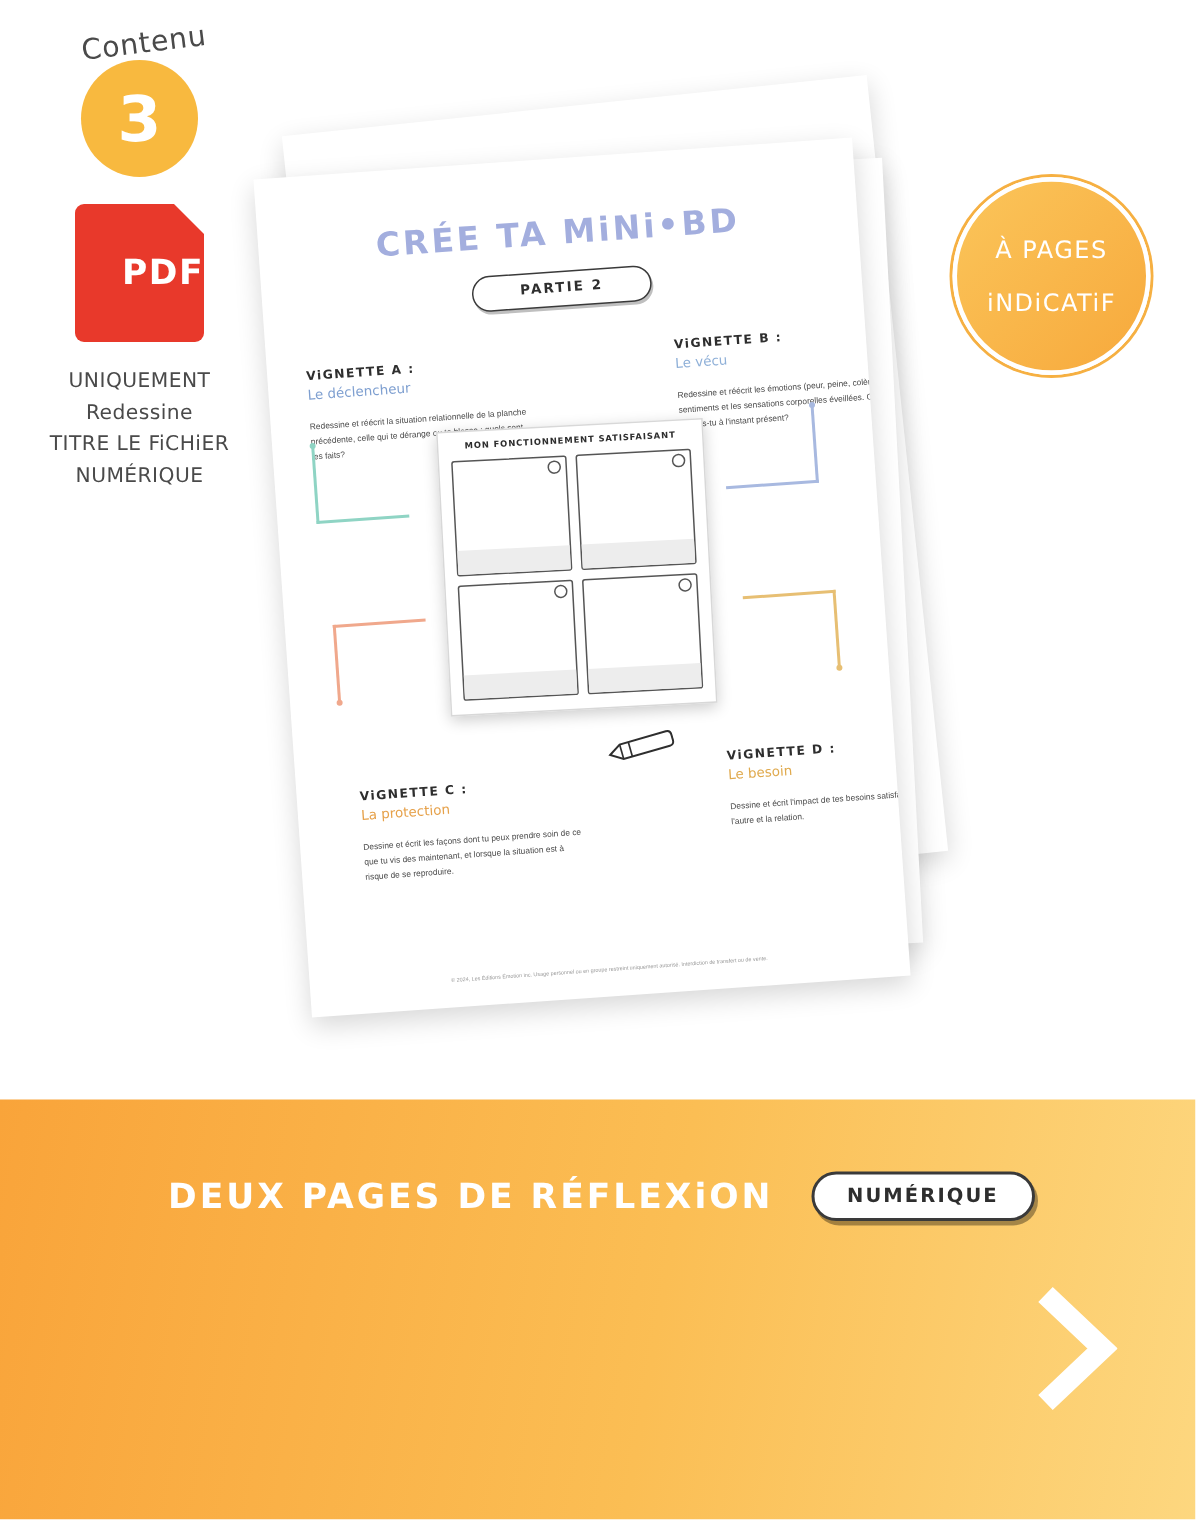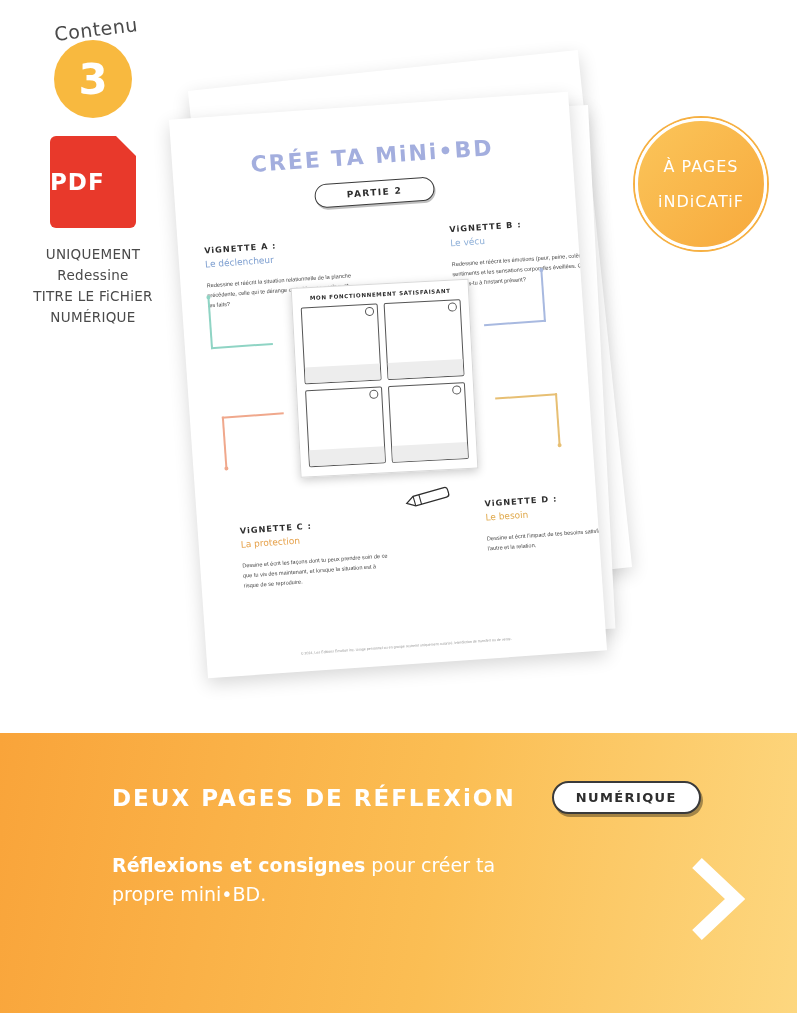--- a/index.html
+++ b/index.html
@@ -52,21 +52,21 @@
     height: 92px;
     margin: 18px auto 0 auto;
     background: #e8392b;
     border-radius: 6px;
     position: relative;
     color: #fff;
     font-weight: bold;
     font-size: 23px;
     display: flex;
     align-items: center;
-    justify-content: flex-start;
+    justify-content: flex-end;
     letter-spacing: 1px;
     font-family: "DejaVu Sans", sans-serif;
   }
   .pdf-chip .fold {
     position: absolute;
     top: 0; right: 0;
     width: 0; height: 0;
     border-left: 20px solid transparent;
     border-top: 20px solid #ffffff;
   }
@@ -297,21 +297,21 @@
     height: 280px;
     background: linear-gradient(100deg, #f9a43a 0%, #fbbe54 55%, #fdd77f 100%);
     z-index: 20;
   }
   .band-head {
     position: absolute;
     left: 112px;
     top: 48px;
     display: flex;
     align-items: center;
-    gap: 36px;
+    gap: 25px;
   }
   .band-title {
     color: #ffffff;
     font-family: "DejaVu Sans", sans-serif;
     font-size: 23px;
     letter-spacing: 2px;
     font-weight: bold;
   }
   .band-pill {
     background: #ffffff;
@@ -454,19 +454,16 @@
       <div class="copyright">© 2024, Les Éditions Émotion inc. Usage personnel ou en groupe restreint uniquement autorisé. Interdiction de transfert ou de vente.</div>
     </div>
   </div>
 </div>
 
 <div class="band">
   <div class="band-head">
     <div class="band-title">DEUX PAGES DE RÉFLEXiON</div>
     <div class="band-pill">NUMÉRIQUE</div>
   </div>
-  <div class="band-text">
-    <b>Réflexions et consignes</b><span> pour créer ta propre mini•BD.</span>
-  </div>
   <svg class="chevron" viewBox="0 0 58 88">
     <polyline points="10,8 48,44 10,80" fill="none" stroke="#ffffff" stroke-width="14" stroke-linecap="butt" stroke-linejoin="miter"></polyline>
   </svg>
 </div>
 
 </body></html>

